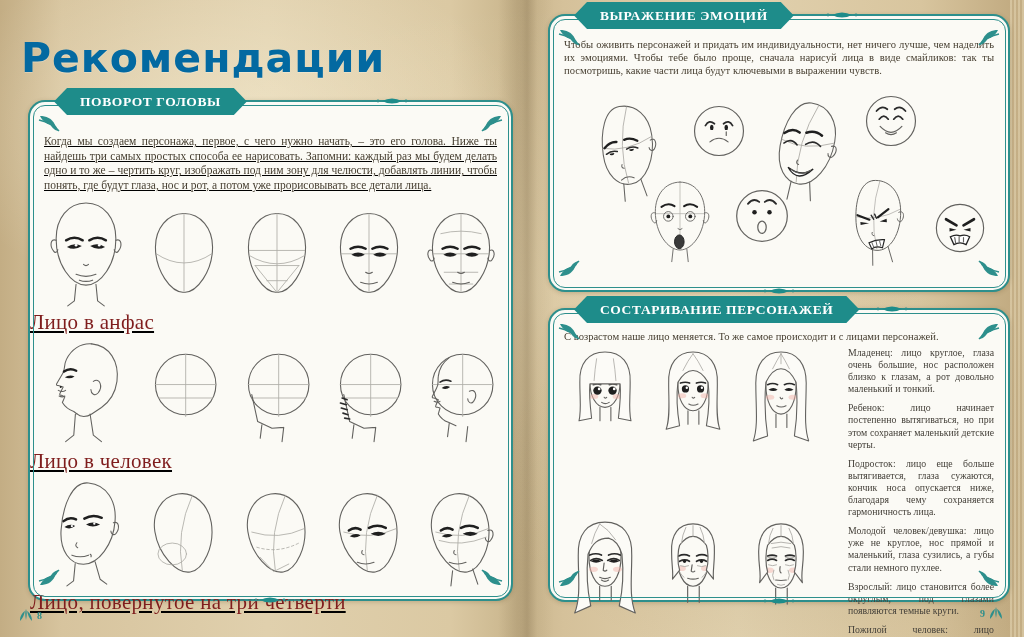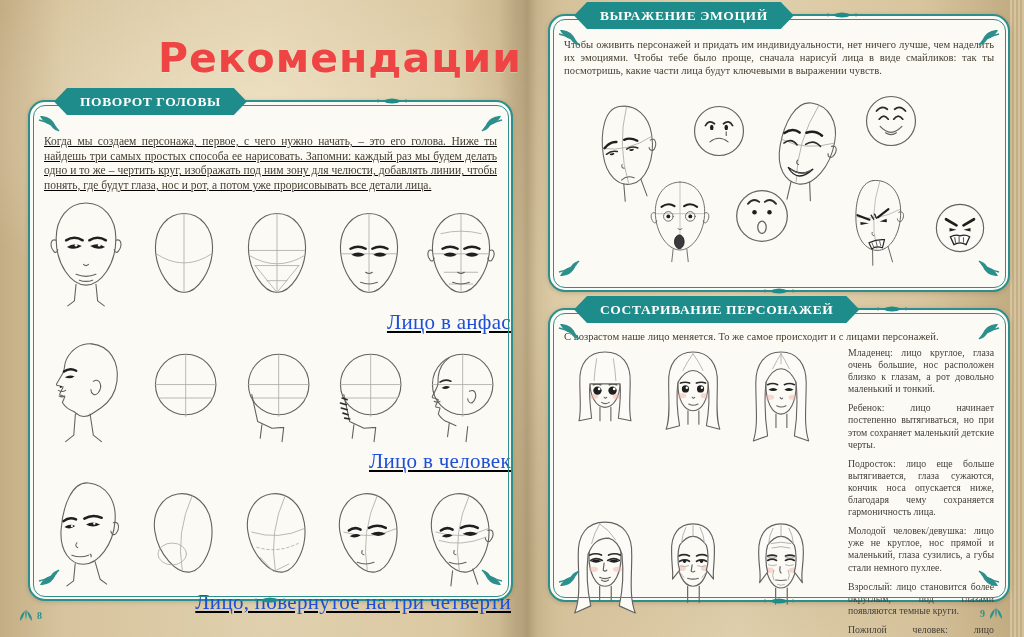--- a/index.html
+++ b/index.html
@@ -10,44 +10,44 @@
       radial-gradient(ellipse 420px 260px at 22% 20%, rgba(255,248,225,.45), transparent 70%),
       radial-gradient(ellipse 500px 300px at 80% 75%, rgba(110,85,45,.14), transparent 65%),
       radial-gradient(ellipse 600px 400px at 50% 45%, rgba(255,244,214,.25), transparent 70%),
       linear-gradient(90deg,#c3ad84 0,#d7c49e 6%,#e0d0ad 26%,#dbc9a3 44%,#c9b58c 50.5%,#d5c19a 55%,#e1d1ae 72%,#d8c59e 90%,#bfa87e 100%);
   }
   .edge-stack{position:absolute;top:0;right:0;width:14px;height:100%;
     background:repeating-linear-gradient(90deg,#e6d8b6 0 2px,#c7b28a 2px 4px);opacity:.55;}
   .gutter{position:absolute;top:0;left:498px;width:56px;height:100%;
     background:linear-gradient(90deg,transparent,rgba(80,60,30,.16) 42%,rgba(80,60,30,.24) 52%,rgba(80,60,30,.06) 70%,transparent);}
   .page-title{
-    position:absolute;left:36px;top:34px;width:486px;text-align:right;
+    position:absolute;left:21px;top:34px;width:486px;text-align:left;
     font-family:"DejaVu Sans", sans-serif;font-weight:bold;font-size:41px;letter-spacing:1px;
-    color:#ef4444;text-shadow:0 1px 0 rgba(255,255,255,.25);
+    color:#0369a1;text-shadow:0 1px 0 rgba(255,255,255,.25);
   }
   .panel{
     position:absolute;background:#fbfaf5;border:2.5px solid #2d8f8c;border-radius:17px;
     box-shadow:0 1px 4px rgba(90,70,35,.25);
   }
   .panel::before{content:"";position:absolute;inset:2.5px;border:1px solid #2d8f8c;border-radius:12px;pointer-events:none;}
   .badge{
     position:absolute;top:-14px;left:24px;height:27px;line-height:27px;padding:0 26px;
     background:#1e8c8a;color:#ffffff;font-weight:bold;font-size:13.5px;letter-spacing:.6px;
     clip-path:polygon(0 50%, 13px 0, calc(100% - 13px) 0, 100% 50%, calc(100% - 13px) 100%, 13px 100%);
     white-space:nowrap;
   }
   .ornament{position:absolute;width:64px;height:10px;}
   .ornament svg{display:block;}
   .leafcorner{position:absolute;width:24px;height:24px;}
   .lc-tl{top:7px;left:7px;transform:scaleX(-1);}
   .lc-tr{top:7px;right:7px;}
   .lc-bl{bottom:7px;left:7px;transform:scale(-1,-1);}
   .lc-br{bottom:7px;right:7px;transform:scaleY(-1);}
   .intro{color:#463e30;font-size:11.5px;line-height:14.6px;text-align:justify;}
-  .caption{font-size:21px;color:#1d4ed8;text-align:right;letter-spacing:.3px;}
+  .caption{font-size:21px;color:#7f1d1d;text-align:left;letter-spacing:.3px;}
   .pagenum{position:absolute;font-weight:bold;font-size:10px;color:#2d8f8c;display:flex;align-items:center;gap:3px;}
   
   svg .o{fill:none;stroke:#63625f;stroke-width:1.3;stroke-linecap:round;stroke-linejoin:round;}
   svg .g{fill:none;stroke:#adaba6;stroke-width:1;stroke-linecap:round;}
   svg .d{stroke-dasharray:3 3;}
   svg .b{fill:none;stroke:#1f1f1f;stroke-width:3;stroke-linecap:round;}
   svg .b2{fill:none;stroke:#2a2a2a;stroke-width:1.9;stroke-linecap:round;}
   svg .f{fill:#1f1f1f;stroke:none;}
   svg .w{fill:#ffffff;stroke:none;}
   svg .hair{fill:#fcfbf7;stroke:#63625f;stroke-width:1.3;stroke-linejoin:round;}

